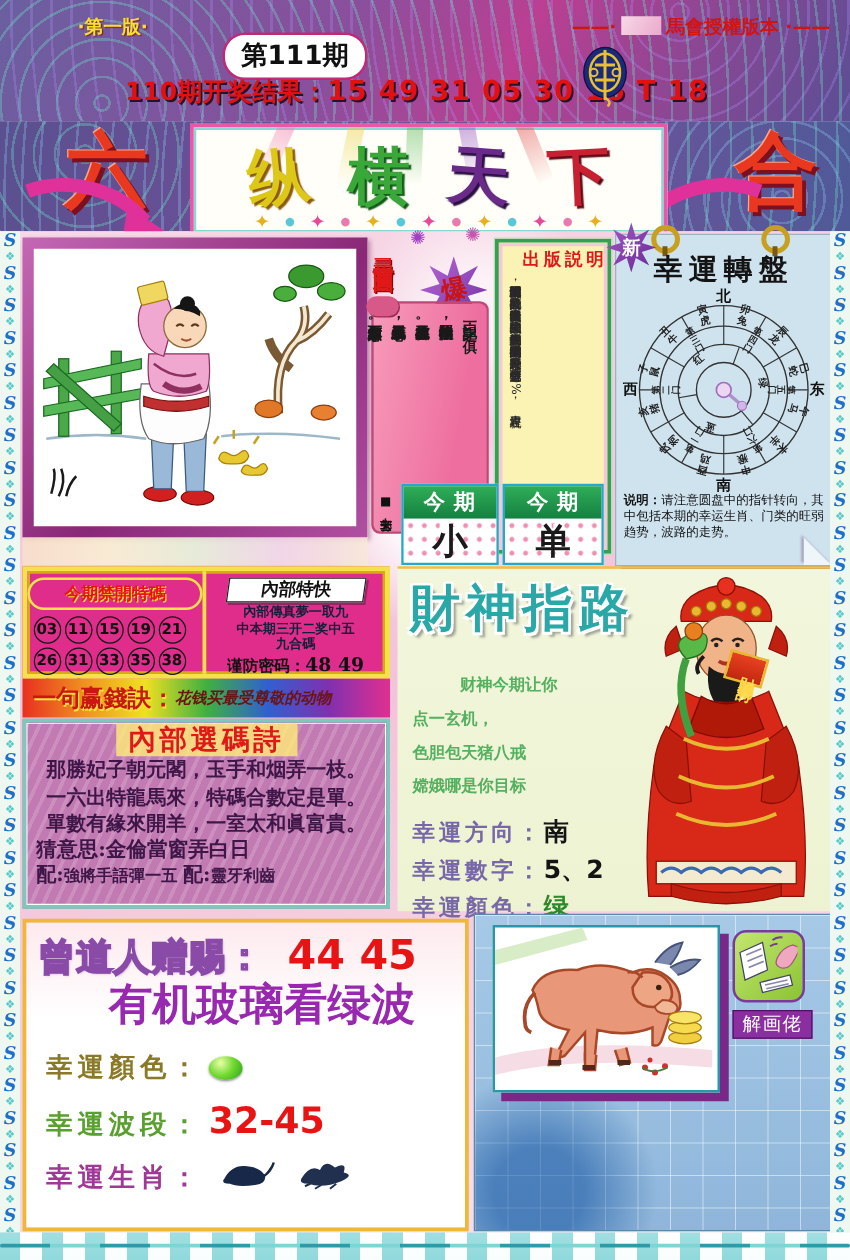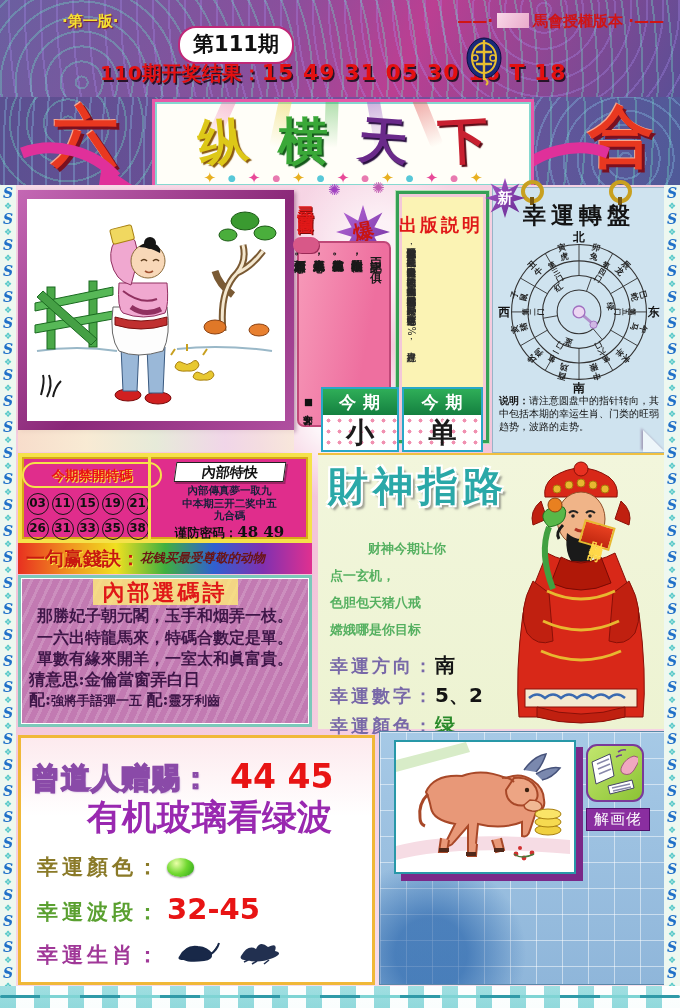--- a/index.html
+++ b/index.html
@@ -88,21 +88,21 @@
     border:2px solid #c04878;border-radius:7px;}
   .scroll-curl-t{position:absolute;left:-4px;top:-4px;width:26px;height:16px;background:#d85888;border-radius:8px;box-shadow:1px 1px 0 #9a2a56;}
   .scroll-curl-b{position:absolute;right:-5px;bottom:8px;width:34px;height:18px;background:#e06898;border-radius:9px;box-shadow:1px 1px 0 #9a2a56;}
   .scroll-text{position:absolute;right:8px;top:10px;bottom:26px;left:20px;writing-mode:vertical-rl;
     font-family:"DejaVu Serif",serif;font-size:11.5px;font-weight:bold;color:#1a1a1a;line-height:15px;}
   .scroll-credit{position:absolute;left:4px;bottom:20px;writing-mode:vertical-rl;font-size:9.5px;font-weight:bold;color:#111;}
 
   
   .pub-note{left:396px;top:6px;width:93px;height:252px;box-sizing:border-box;background:#fbf3b4;
     border:3px solid #35a055;outline:1px solid #b8e0b8;box-shadow:inset 0 0 0 3px #f3c8d8;}
-  .pub-title{margin-top:19px;text-align:left;font-size:18px;font-weight:bold;color:#e01818;letter-spacing:3px;}
+  .pub-title{margin-top:5px;text-align:right;font-size:14px;font-weight:bold;color:#e01818;letter-spacing:3px;}
   .pub-body{height:212px;margin:4px 6px 0;writing-mode:vertical-rl;font-size:9.6px;line-height:12.4px;color:#2a2a2a;}
 
   
   .wheel-page{left:492px;top:2px;width:172px;height:264px;background:#cfe3ef;border:1px solid #98b4c8;
     box-shadow:5px 5px 0 #8a5888;}
   .hanger{position:absolute;top:-8px;width:15px;height:15px;border:4px solid #c8a020;border-radius:50%;background:transparent;}
   .hanger:after{content:"";position:absolute;left:5px;top:13px;width:4px;height:8px;background:#7a5a10;}
   .wheel-title{position:absolute;left:0;right:0;top:12px;text-align:center;font-size:23px;font-weight:bold;
     color:#141414;letter-spacing:5px;font-family:"DejaVu Serif",serif;}
   .new-badge{position:absolute;left:-8px;top:-10px;width:40px;height:40px;display:flex;align-items:center;justify-content:center;
@@ -119,21 +119,21 @@
   .period-box{top:202px;height:65px;box-sizing:border-box;border:2px solid #28a8c8;background:#fff;}
   .period-a{left:321px;width:78px;} .period-b{left:402px;width:81px;}
   .period-head{height:26px;background:linear-gradient(#2fae58,#148040);color:#fff;font-weight:bold;font-size:17px;
     letter-spacing:7px;text-align:center;line-height:26px;padding-left:6px;box-sizing:border-box;}
   .period-val{height:35px;text-align:center;font-size:28px;font-weight:bold;color:#1a1a1a;line-height:35px;
     background:radial-gradient(#f090b0 1.8px, transparent 2.2px);background-size:11px 11px;background-color:#fff;}
 
   
   .special-box{left:18px;top:268px;width:294px;height:90px;box-sizing:border-box;background:#e02d8c;
     border:4px solid #f5e24a;box-shadow:inset 0 0 0 2px #d8a818;display:flex;}
-  .ban-side{width:126px;box-sizing:border-box;padding-top:5px;}
+  .ban-side{width:140px;box-sizing:border-box;padding-top:5px;}
   .ban-title{width:136px;margin:0 auto;border:2px solid #f5e24a;border-radius:13px;text-align:center;
     font-size:13.5px;font-weight:bold;color:#e81414;text-shadow:1px 1px 0 #f8e040;line-height:22px;}
   .ban-nums{display:flex;flex-wrap:wrap;width:150px;padding:3px 0 0 3px;box-sizing:border-box;}
   .ban-num{width:20px;height:20px;border:1.5px solid #141414;border-radius:50%;margin:1.5px;
     font-size:12px;font-weight:bold;color:#101010;text-align:center;line-height:19px;}
   .express-side{flex:1;border-left:3px solid #f5e24a;padding:4px 5px 0;box-sizing:border-box;}
   .express-banner{width:108px;margin:1px auto 2px;background:#fff;border:1px solid #222;transform:skewX(-8deg);
     text-align:center;font-family:"DejaVu Serif",serif;font-size:14px;font-weight:bold;color:#111;line-height:18px;
     box-shadow:2px 2px 0 rgba(40,10,30,.35);}
   .express-line{font-size:10.5px;line-height:12.5px;font-weight:bold;color:#14203a;text-align:center;font-family:"DejaVu Serif",serif;}
@@ -173,21 +173,21 @@
   .cs-row .val{font-size:20px;font-weight:bold;color:#141414;}
   .cs-row:nth-child(3) .val{color:#2a8a2a;}
   .god{position:absolute;right:4px;top:6px;}
   .sash{position:absolute;right:52px;top:68px;width:24px;padding:6px 2px;background:linear-gradient(#e84020,#c02810);
     border:2px solid #e8b830;transform:rotate(16deg);writing-mode:vertical-rl;text-align:center;
     color:#ffd84a;font-size:13px;font-weight:bold;font-family:"DejaVu Serif",serif;letter-spacing:2px;}
 
   
   .zeng{left:18px;top:550px;width:357px;height:250px;box-sizing:border-box;background:linear-gradient(#fdeaee,#ffffff 32%);
     border:3px solid #f0b838;}
-  .zeng-title-row{padding:19px 10px 0;white-space:nowrap;}
+  .zeng-title-row{padding:6px 10px 0;white-space:nowrap;}
   .zeng-title{font-size:29px;font-weight:bold;letter-spacing:1px;color:#fff;
     -webkit-text-stroke:1.6px #8a4aa8;text-shadow:0 0 1px #8a4aa8,1px 1px 2px #c8a8d8;}
   .zeng-nums{font-size:33px;font-weight:bold;color:#e81414;margin-left:14px;}
   .zeng-line{text-align:center;font-size:35px;font-weight:bold;color:#9928b0;line-height:37px;margin-left:26px;}
   .zeng-rows{margin:10px 0 0 16px;}
   .zeng-row{line-height:41px;white-space:nowrap;}
   .zeng-row .lbl{font-family:"DejaVu Serif",serif;font-size:21px;font-weight:bold;letter-spacing:4px;}
   .zeng-row:nth-child(1) .lbl{color:#8a7a28;}
   .zeng-row:nth-child(2) .lbl{color:#5aa030;}
   .zeng-row:nth-child(3) .lbl{color:#a03898;}

